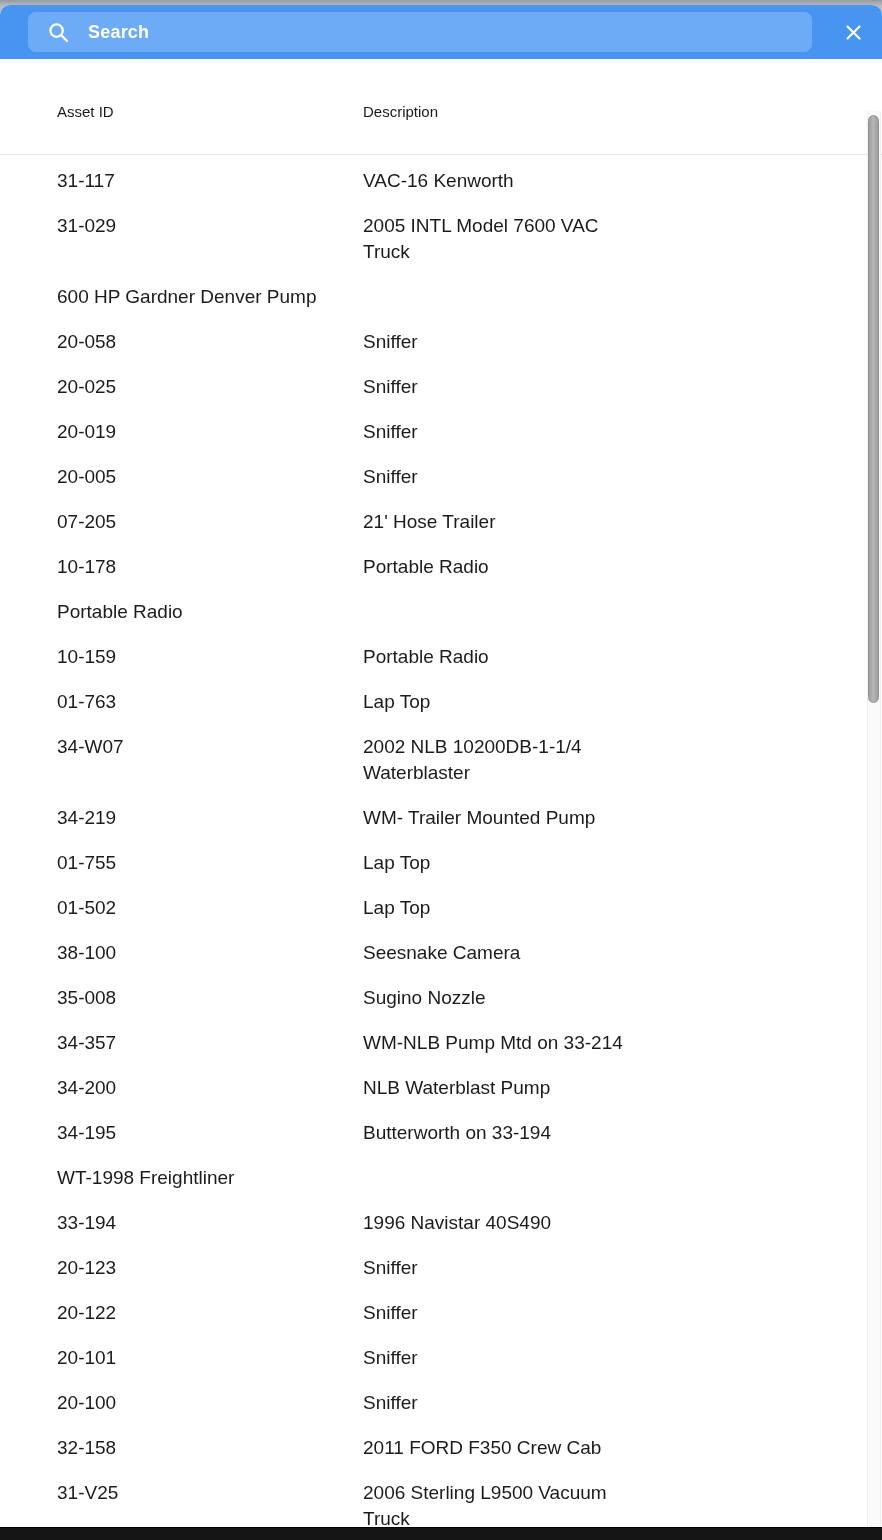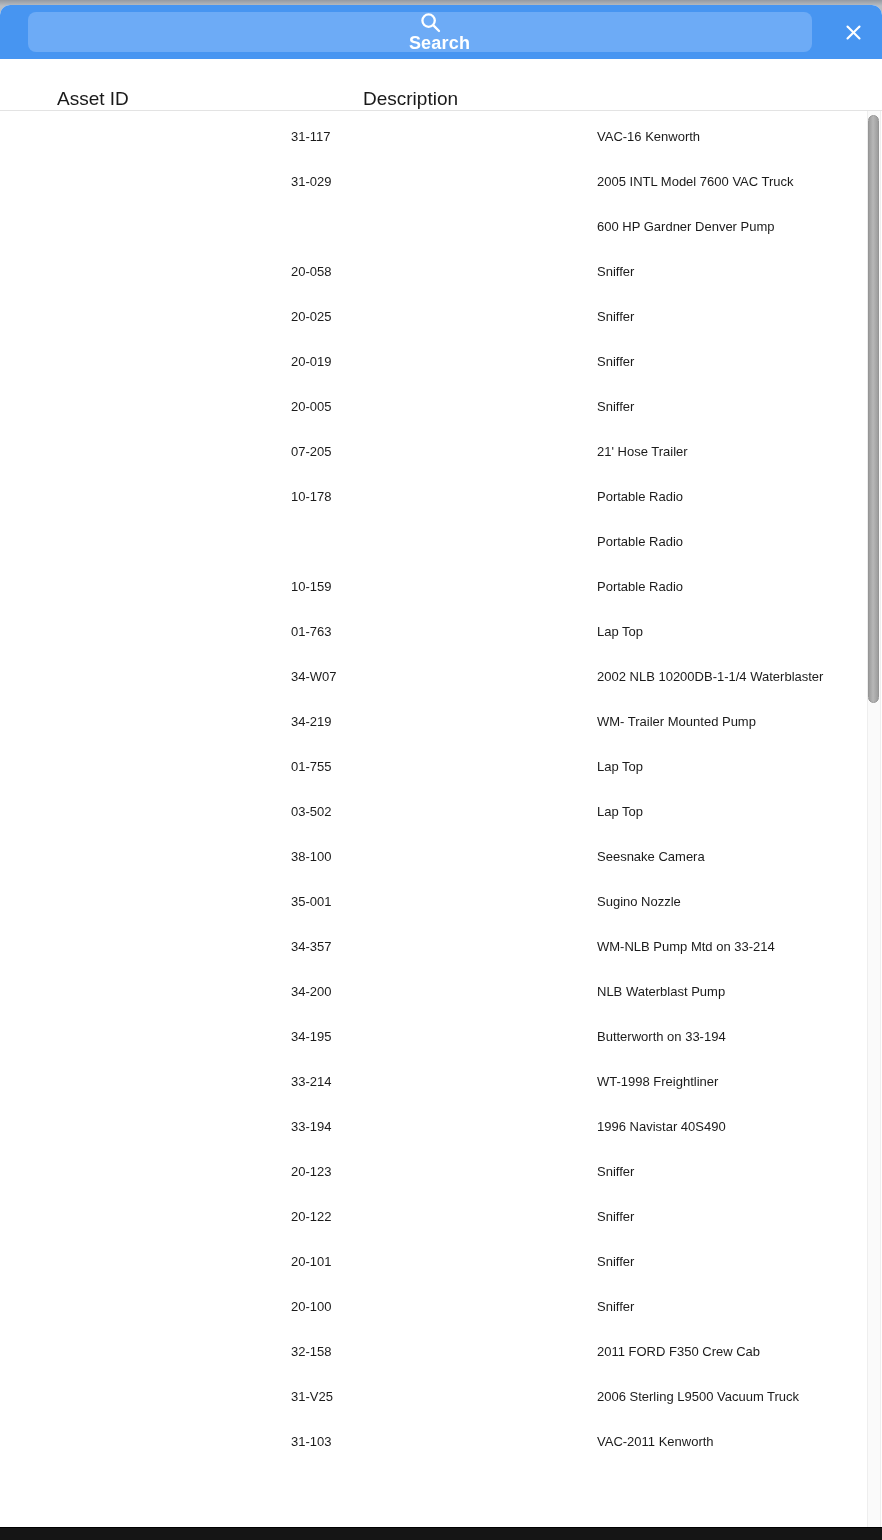--- a/index.html
+++ b/index.html
@@ -26,21 +26,20 @@
   }
   .search-field {
     margin-left: 28px;
     width: 784px; height: 40px;
     box-sizing: border-box;
     background: #6dabf6;
     border-radius: 8px;
     display: flex; align-items: center;
     padding-left: 20px;
     cursor: text;
-    flex-direction: column;
   }
   .search-icon { width: 21px; height: 21px; flex: none; }
   .search-placeholder {
     margin-left: 19px;
     color: #ffffff;
     font-size: 18px;
     font-weight: 700;
     letter-spacing: 0.2px;
   }
   .close-btn {
@@ -48,45 +47,45 @@
     right: 20px; top: 50%;
     transform: translateY(-50%);
     width: 18px; height: 18px;
     display: flex; align-items: center; justify-content: center;
     cursor: pointer;
   }
   .close-icon { width: 15px; height: 15px; }
   
   .table-header {
     height: 51px;
-    display: flex; align-items: flex-end;
+    display: flex; align-items: flex-start;
     border-bottom: 1px solid #e3e3e3;
-    font-size: 19px;
+    font-size: 15px;
     color: #191919;
+    margin-top: 44px;
   }
   .col-id, .cell-id {
     box-sizing: border-box;
     width: 306px;
     padding-left: 57px;
     flex: none;
   }
   .col-desc, .cell-desc {
     box-sizing: border-box;
     width: 342px;
     padding-left: 57px;
     flex: none;
   }
   .table-body { padding-top: 3px; }
   .row {
     display: flex;
     padding: 9.5px 0;
-    font-size: 13px;
+    font-size: 19px;
     line-height: 26px;
     color: #1b1b1b;
-    justify-content: flex-end;
   }
   
   .scroll-track {
     position: absolute;
     right: 1px; top: 106px;
     width: 12px; height: 1417px;
     background: #fafafa;
     border-left: 1px solid #eeeeee;
     border-right: 1px solid #eeeeee;
   }
@@ -203,51 +202,50 @@
       <div class="cell-id">34-219</div>
       <div class="cell-desc">WM- Trailer Mounted Pump</div>
     </div>
 
     <div class="row">
       <div class="cell-id">01-755</div>
       <div class="cell-desc">Lap Top</div>
     </div>
 
     <div class="row">
-      <div class="cell-id">03-502</div>
+      <div class="cell-id">01-502</div>
       <div class="cell-desc">Lap Top</div>
     </div>
 
     <div class="row">
       <div class="cell-id">38-100</div>
       <div class="cell-desc">Seesnake Camera</div>
     </div>
 
     <div class="row">
-      <div class="cell-id">35-001</div>
+      <div class="cell-id">35-008</div>
       <div class="cell-desc">Sugino Nozzle</div>
     </div>
 
     <div class="row">
       <div class="cell-id">34-357</div>
       <div class="cell-desc">WM-NLB Pump Mtd on 33-214</div>
     </div>
 
     <div class="row">
       <div class="cell-id">34-200</div>
       <div class="cell-desc">NLB Waterblast Pump</div>
     </div>
 
     <div class="row">
       <div class="cell-id">34-195</div>
       <div class="cell-desc">Butterworth on 33-194</div>
     </div>
 
     <div class="row">
-      <div class="cell-id">33-214</div>
       <div class="cell-desc">WT-1998 Freightliner</div>
     </div>
 
     <div class="row">
       <div class="cell-id">33-194</div>
       <div class="cell-desc">1996 Navistar 40S490</div>
     </div>
 
     <div class="row">
       <div class="cell-id">20-123</div>

